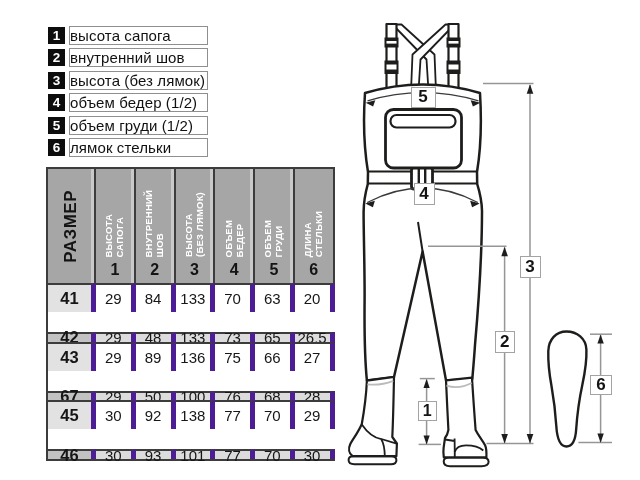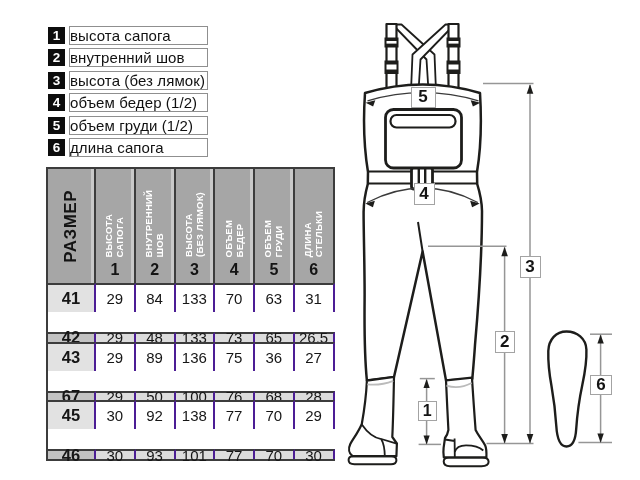--- a/index.html
+++ b/index.html
@@ -23,21 +23,21 @@
       display:flex;flex-direction:column;justify-content:flex-end;align-items:center;overflow:hidden;}
   .th.last{background:#a6a6a6;}
   .rot{writing-mode:vertical-rl;transform:rotate(180deg);color:#fff;font-weight:bold;
        font-size:9.5px;line-height:1.12;letter-spacing:0.2px;flex:0 0 auto;margin-bottom:2px;
        max-height:86px;}
   .rot span{display:block;white-space:nowrap;}
   .rotsize{writing-mode:vertical-rl;transform:rotate(180deg);color:#141414;font-weight:bold;
        font-size:17px;letter-spacing:0.5px;margin-bottom:0px;align-self:center;margin-right:0;}
   .th-size{justify-content:center;align-items:center;}
   .thnum{color:#141414;font-weight:bold;font-size:16px;height:24px;line-height:22px;text-align:center;}
-  .td{border-right:2px solid #4c1d95;border-top:2px solid #3c3c3c;display:flex;align-items:center;
+  .td{border-right:5px solid #4c1d95;border-top:2px solid #3c3c3c;display:flex;align-items:center;
       justify-content:center;font-size:15px;color:#161616;}
   .td-size{font-weight:bold;font-size:16.5px;}
   .row-odd  .td{background:#ffffff;}
   .row-odd  .td-size{background:#e2e2e2;}
   .row-even .td{background:#dcdcdc;margin-top:20px;}
   .row-even .td-size{background:#c2c2c2;}
 
   
   .drawing{position:absolute;left:0;top:0;width:640px;height:480px;}
   .mlabel{position:absolute;box-sizing:border-box;background:#fff;border:1.5px solid #a3a3a3;
@@ -76,21 +76,21 @@
     </div>
     <div class="lrow" style="top:89.6px">
       <span class="lnum">5</span>
       <span class="lbox">
           <span>объем груди (1/2)</span>
         </span>
     </div>
     <div class="lrow" style="top:112px">
       <span class="lnum">6</span>
       <span class="lbox">
-          <span>длина сапога</span>
+          <span>лямок стельки</span>
         </span>
     </div>
   </div>
 
   <div class="sizetable">
     <div class="th th-size">
       <div class="rotsize">РАЗМЕР</div>
     </div>
     <div class="th">
       <div class="rot">
@@ -135,38 +135,38 @@
       <div class="thnum">6</div>
     </div>
 
     <div style="display:contents" class="row-odd">
       <div class="td td-size">41</div>
       <div class="td">29</div>
       <div class="td">84</div>
       <div class="td">133</div>
       <div class="td">70</div>
       <div class="td">63</div>
-      <div class="td">31</div>
+      <div class="td">20</div>
     </div>
     <div style="display:contents" class="row-even">
       <div class="td td-size">42</div>
       <div class="td">29</div>
       <div class="td">48</div>
       <div class="td">133</div>
       <div class="td">73</div>
       <div class="td">65</div>
       <div class="td">26,5</div>
     </div>
     <div style="display:contents" class="row-odd">
       <div class="td td-size">43</div>
       <div class="td">29</div>
       <div class="td">89</div>
       <div class="td">136</div>
       <div class="td">75</div>
-      <div class="td">36</div>
+      <div class="td">66</div>
       <div class="td">27</div>
     </div>
     <div style="display:contents" class="row-even">
       <div class="td td-size">67</div>
       <div class="td">29</div>
       <div class="td">50</div>
       <div class="td">100</div>
       <div class="td">76</div>
       <div class="td">68</div>
       <div class="td">28</div>

